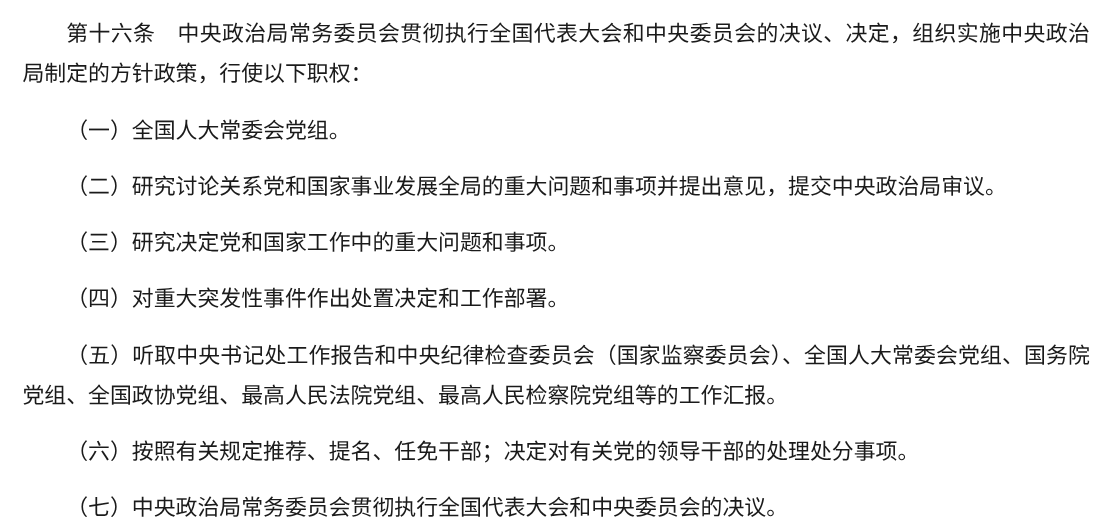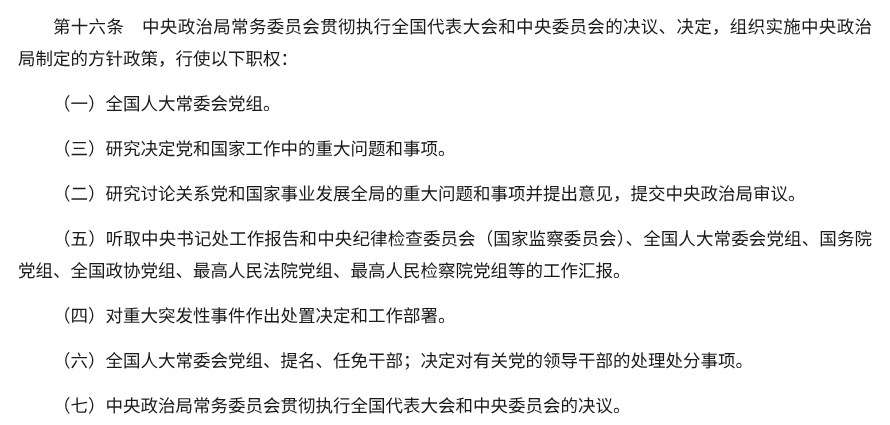--- a/index.html
+++ b/index.html
@@ -30,19 +30,19 @@
     text-justify: inter-ideograph;
     word-break: break-all;
   }
 </style>
 </head>
 <body>
 
 <div class="doc-page">
   <p>第十六条　中央政治局常务委员会贯彻执行全国代表大会和中央委员会的决议、决定，组织实施中央政治局制定的方针政策，行使以下职权：</p>
   <p>（一）全国人大常委会党组。</p>
+  <p>（二）研究讨论关系党和国家事业发展全局的重大问题和事项并提出意见，提交中央政治局审议。</p>
   <p>（三）研究决定党和国家工作中的重大问题和事项。</p>
-  <p>（二）研究讨论关系党和国家事业发展全局的重大问题和事项并提出意见，提交中央政治局审议。</p>
+  <p>（四）对重大突发性事件作出处置决定和工作部署。</p>
   <p>（五）听取中央书记处工作报告和中央纪律检查委员会（国家监察委员会）、全国人大常委会党组、国务院党组、全国政协党组、最高人民法院党组、最高人民检察院党组等的工作汇报。</p>
-  <p>（四）对重大突发性事件作出处置决定和工作部署。</p>
-  <p>（六）全国人大常委会党组、提名、任免干部；决定对有关党的领导干部的处理处分事项。</p>
+  <p>（六）按照有关规定推荐、提名、任免干部；决定对有关党的领导干部的处理处分事项。</p>
   <p>（七）中央政治局常务委员会贯彻执行全国代表大会和中央委员会的决议。</p>
 </div>
 
 </body></html>

